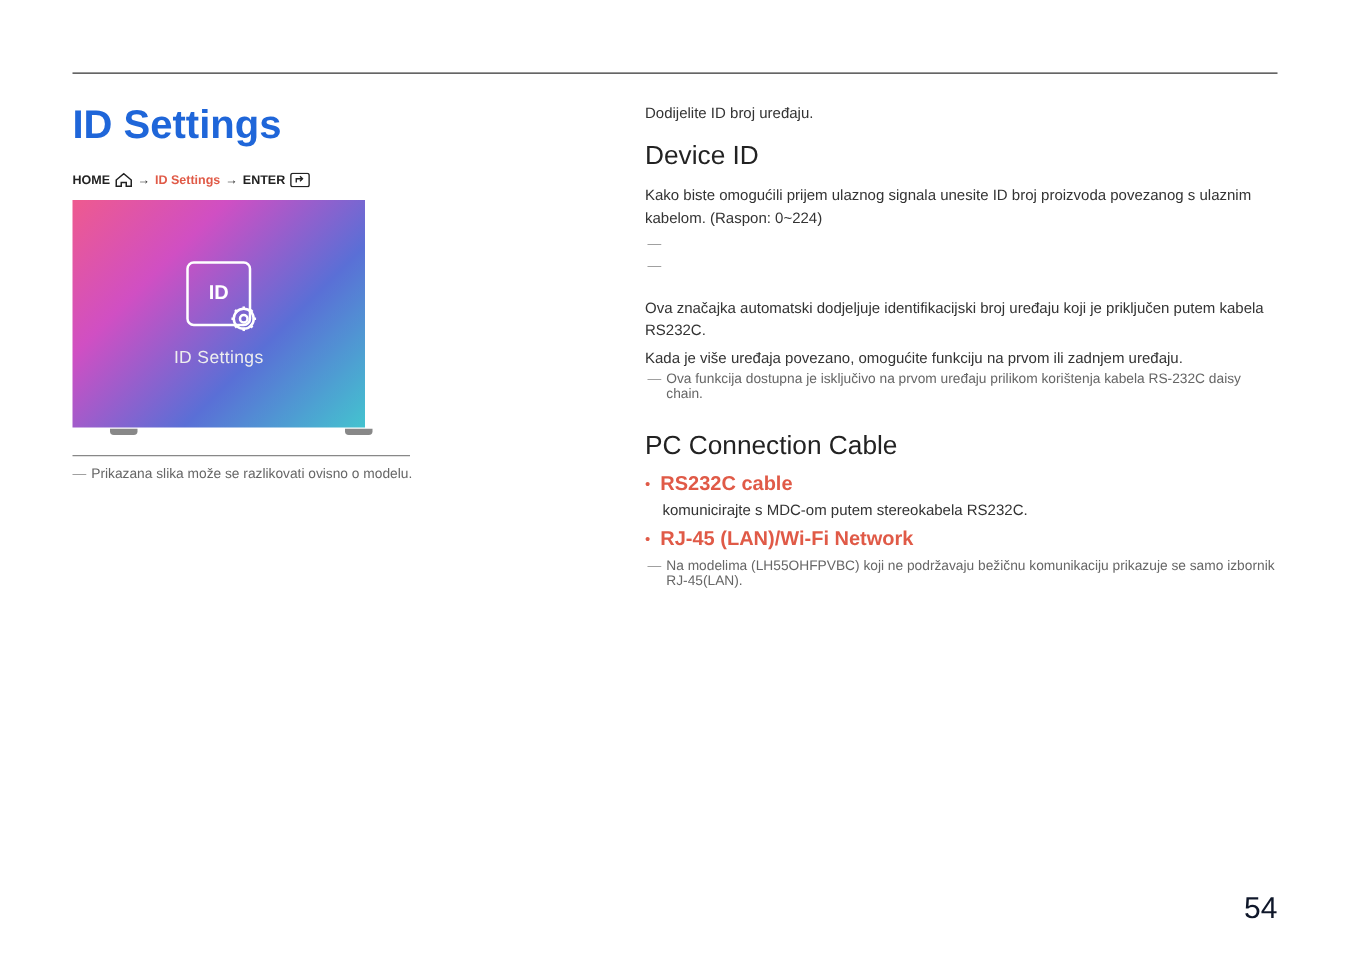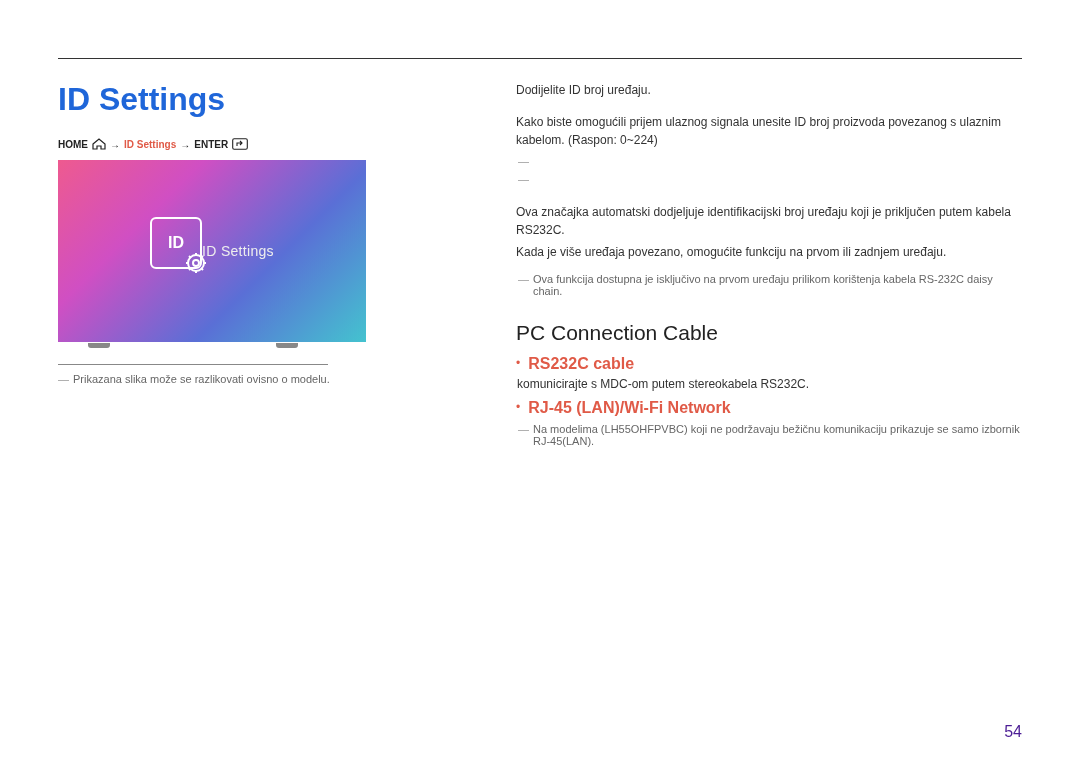--- a/index.html
+++ b/index.html
@@ -50,26 +50,26 @@
       font-weight: 400;
     }
     .breadcrumb .highlight {
       color: #e05a47;
     }
     .breadcrumb .icon {
       display: inline-flex;
       vertical-align: middle;
     }
     .screenshot-frame {
-      width: 308px;
+      width: 234px;
       height: 182px;
       background: linear-gradient(135deg, #ee5a8f 0%, #d04fc3 30%, #5a6fd6 65%, #44c3cf 100%);
       position: relative;
       display: flex;
-      flex-direction: row;
+      flex-direction: column;
       align-items: center;
       justify-content: center;
       margin-bottom: 0;
     }
     .screenshot-stand {
       position: relative;
       width: 270px;
       height: 6px;
     }
     .screenshot-stand::before,
@@ -168,34 +168,34 @@
       line-height: 1.4;
     }
     .bullet-item .label {
       color: #e05a47;
       font-weight: 700;
       font-size: 16px;
     }
     .bullet-desc {
       font-size: 12px;
       color: #333;
-      margin-left: 1px;
+      margin-left: 14px;
       line-height: 1.5;
       margin-bottom: 2px;
     }
     .bullet-footnote {
       margin-left: 18px;
       margin-top: 6px;
     }
     .page-number {
       position: absolute;
       bottom: 22px;
       right: 58px;
-      font-size: 16px;
-      color: #4c1d95;
+      font-size: 24px;
+      color: #0f172a;
     }
     .spacer-12 { height: 12px; }
   </style>
 </head>
 <body>
 
 <div class="top-rule"></div>
 
 <div class="columns">
 
@@ -249,33 +249,34 @@
 
     <div class="footnote-line">
       <span class="dash">―</span>
       <span>Prikazana slika može se razlikovati ovisno o modelu.</span>
     </div>
   </div>
 
   <div class="right-col">
     <p class="body-text">Dodijelite ID broj uređaju.</p>
 
+    <h2 class="section-h2">Device ID</h2>
     <p class="body-text" style="margin-bottom:6px">Kako biste omogućili prijem ulaznog signala unesite ID broj proizvoda povezanog s ulaznim kabelom. (Raspon: 0~224)</p>
 
     <div class="footnote-line">
       <span class="dash">―</span>
     </div>
     <div class="footnote-line">
       <span class="dash">―</span>
     </div>
 
     <div class="spacer-12"></div>
 
     <p class="body-text" style="margin-bottom:4px">Ova značajka automatski dodjeljuje identifikacijski broj uređaju koji je priključen putem kabela RS232C.</p>
-    <p class="body-text" style="margin-bottom:12px">Kada je više uređaja povezano, omogućite funkciju na prvom ili zadnjem uređaju.</p>
+    <p class="body-text" style="margin-bottom:2px">Kada je više uređaja povezano, omogućite funkciju na prvom ili zadnjem uređaju.</p>
     <div class="footnote-line">
       <span class="dash">―</span>
       <span class="text">Ova funkcija dostupna je isključivo na prvom uređaju prilikom korištenja kabela RS-232C daisy chain.</span>
     </div>
 
     <div class="spacer-12"></div>
 
     <h2 class="section-h2">PC Connection Cable</h2>
 
     <div class="bullet-item">

